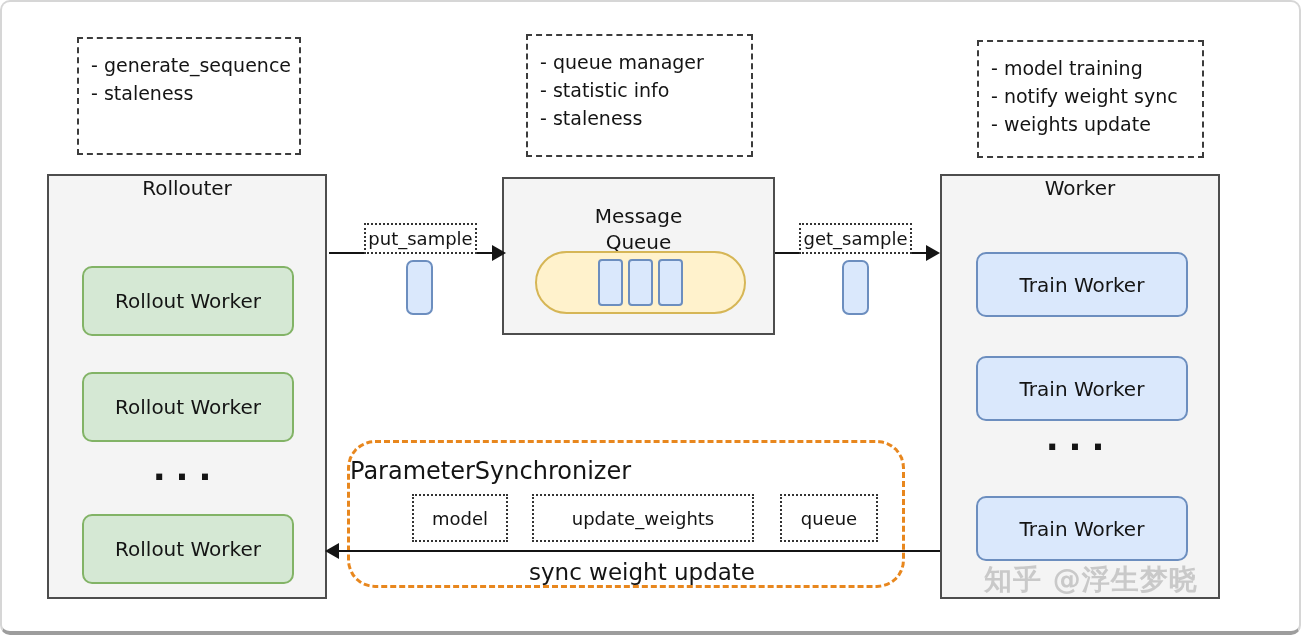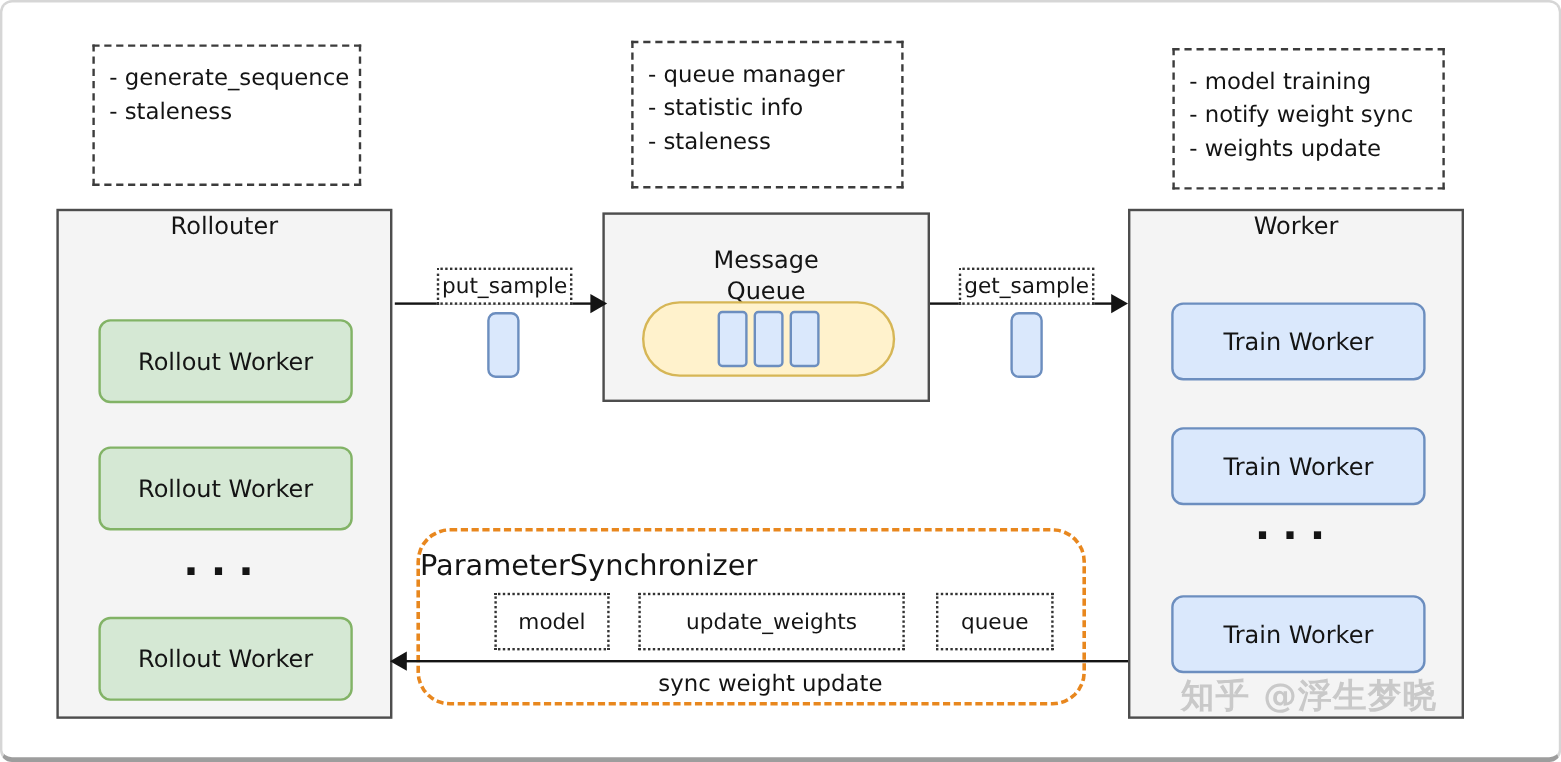--- a/index.html
+++ b/index.html
@@ -76,21 +76,21 @@
   #sample-get{left:840px;top:258px;}
 
   
   #sync-box{position:absolute;left:345px;top:438px;width:558px;height:148px;
             border:3px dashed var(--orange);border-radius:28px;background:transparent;}
   #sync-title{font-size:24px;padding-top:14px;}
   #op-pause{left:410px;top:492px;width:96px;height:48px;}
   #op-update{left:530px;top:492px;width:222px;height:48px;}
   #op-resume{left:778px;top:492px;width:98px;height:48px;}
   #sync-label{position:absolute;left:470px;top:557px;width:340px;text-align:center;
-              font-size:19px;background:transparent;}
+              font-size:23px;background:transparent;}
 
   #watermark{position:absolute;left:982px;top:559px;font-size:28px;font-weight:600;
              color:#c9c9c9;letter-spacing:1px;z-index:10;white-space:nowrap;text-align:right;}
 </style>
 </head>
 <body>
 
 <div id="canvas">
 
   <div class="note-box" id="note-rollouter">

